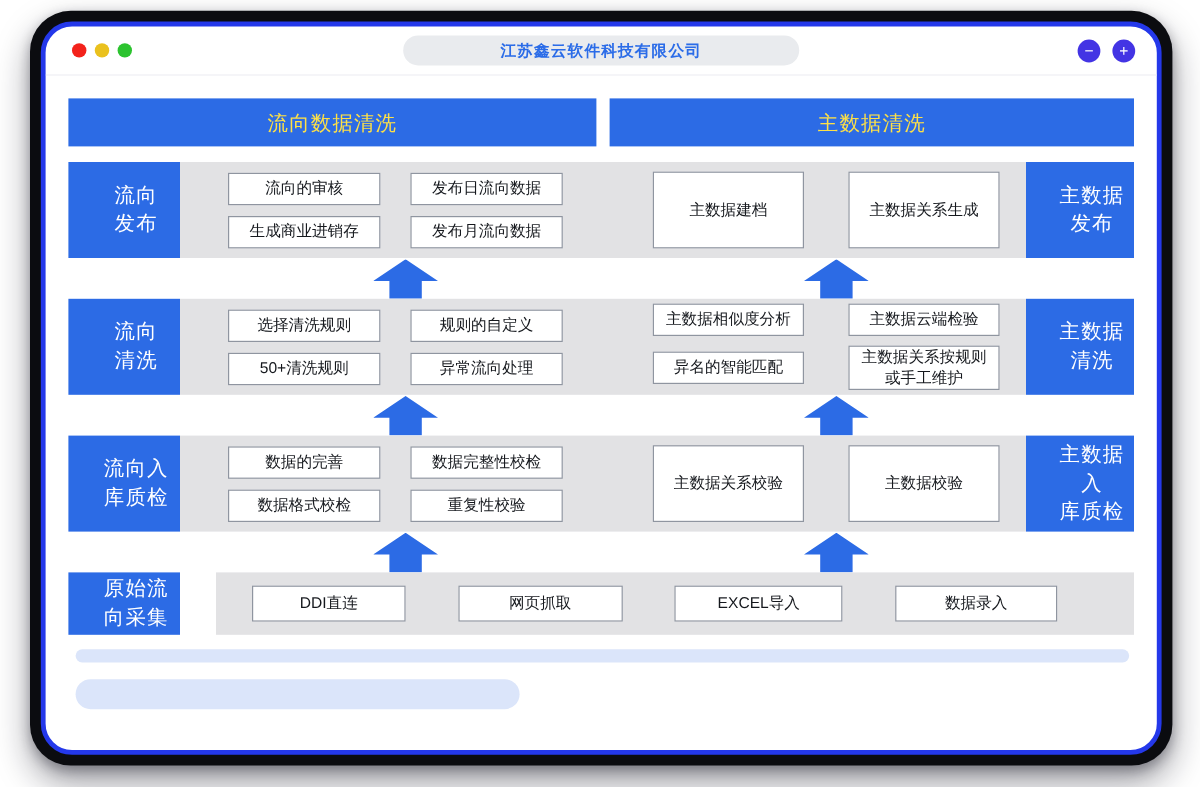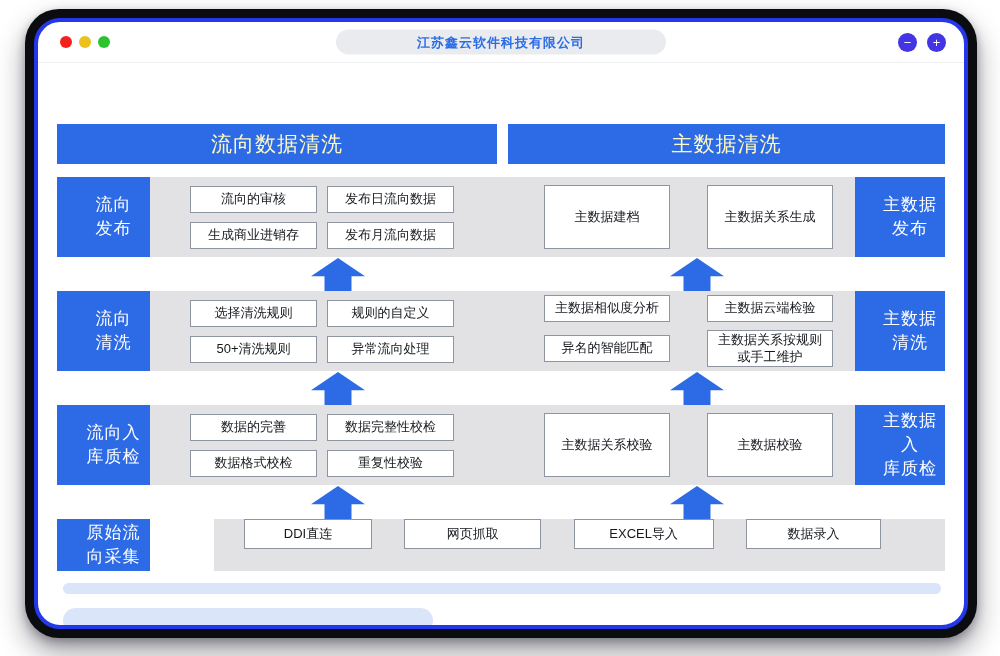--- a/index.html
+++ b/index.html
@@ -47,64 +47,64 @@
   .controls{margin-left:auto;display:flex;gap:10px;padding-right:18px;}
   .ctrl{
     width:19px;height:19px;border-radius:50%;background:var(--indigo);
     color:#fff;display:flex;align-items:center;justify-content:center;
     font-size:13px;line-height:1;cursor:pointer;
   }
   
   .content{padding:0 19px;}
   .headers{margin-top:19px;display:flex;gap:11px;}
   .hdr{
-    height:40px;background:var(--blue);color:#fef9c3;
+    height:40px;background:var(--blue);color:#fde047;
     display:flex;align-items:center;justify-content:center;
-    font-size:21px;letter-spacing:1px;margin-top:42px;
+    font-size:17px;letter-spacing:1px;
   }
   .hdr-left{width:440px;}
   .hdr-right{flex:1;}
   
   .row{display:flex;height:80px;}
   .row.first{margin-top:13px;}
   .row .lbl{
     width:93px;background:var(--blue);color:#fff;font-size:17px;
     display:flex;align-items:center;justify-content:center;text-align:center;
     white-space:pre-line;line-height:1.4;letter-spacing:1px;flex:none;padding-left:20px;
   }
   .row .lbl.right{width:90px;}
   .band{
     flex:1;background:var(--band);
     display:flex;align-items:center;
     padding:0 22px 0 40px;
   }
   .spacer{flex:1;}
-  .grp{display:grid;grid-template-columns:127px 127px;gap:9px 10px;align-items:center;}
+  .grp{display:grid;grid-template-columns:127px 127px;gap:9px 25px;align-items:center;}
   .grp.right2{grid-template-columns:126px 126px;gap:8px 37px;}
   .grp.rtall{grid-template-columns:126px 126px;gap:0 37px;}
   .box{
     background:#fff;border:1px solid var(--box-border);
     min-height:27px;display:flex;align-items:center;justify-content:center;
     font-size:13px;color:#15181d;text-align:center;white-space:pre-line;line-height:1.3;
     padding:1px 3px;
   }
   .box.tall{height:64px;}
   
   .gap{height:34px;position:relative;}
   .arrow{
     position:absolute;top:1px;width:54px;height:33px;background:var(--blue);
     clip-path:polygon(50% 0%,100% 55%,75% 55%,75% 100%,25% 100%,25% 55%,0% 55%);
   }
   .arrow.a-left{left:254px;}
   .arrow.a-right{left:613px;}
   
   .row.collect{height:52px;gap:30px;}
   .band4{
-    flex:1;background:var(--band);display:flex;align-items:flex-start;
-    justify-content:space-between;padding:0 64px 0 30px;margin-left:34px;
+    flex:1;background:var(--band);display:flex;align-items:center;
+    justify-content:space-between;padding:0 64px 0 30px;
   }
   .band4 .box{min-height:30px;}
   .b-w1{width:128px;} .b-w2{width:137px;} .b-w3{width:140px;} .b-w4{width:135px;}
   
   .sk1{height:11px;border-radius:6px;background:var(--skeleton);margin:12px 4px 0 6px;}
   .sk2{height:25px;width:370px;border-radius:13px;background:var(--skeleton);margin:14px 0 0 6px;}
 </style>
 </head>
 <body>
 

